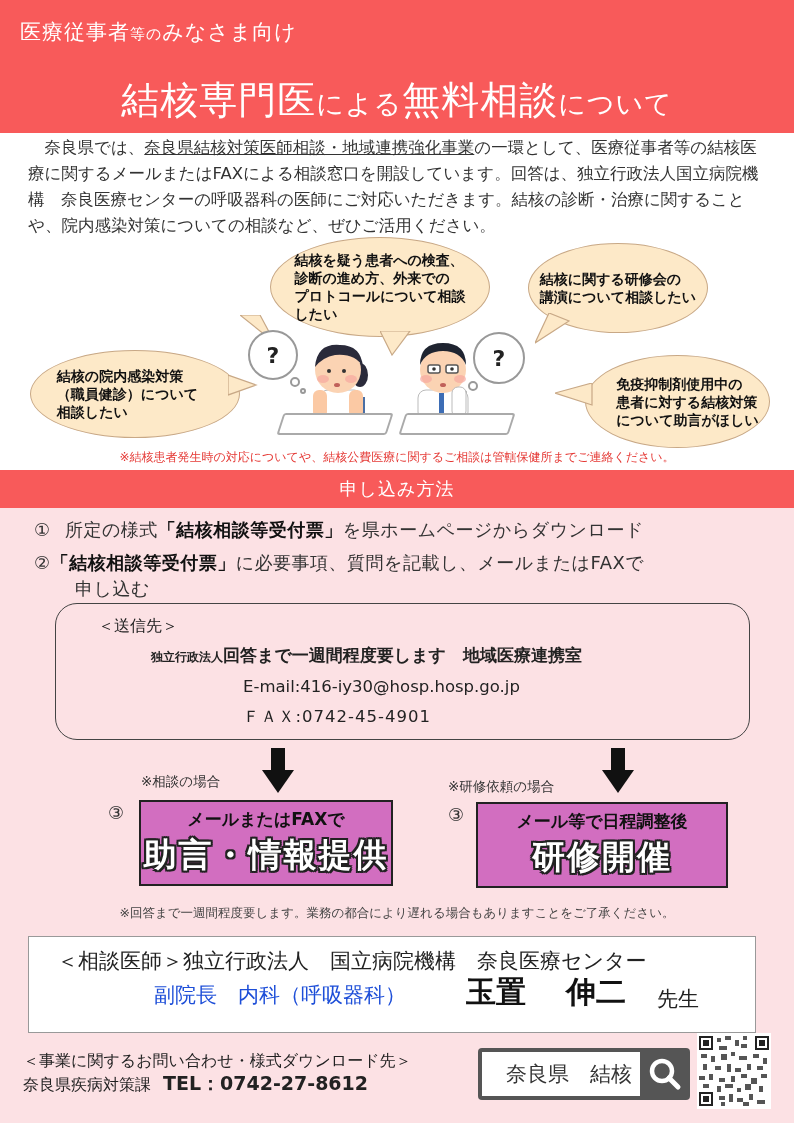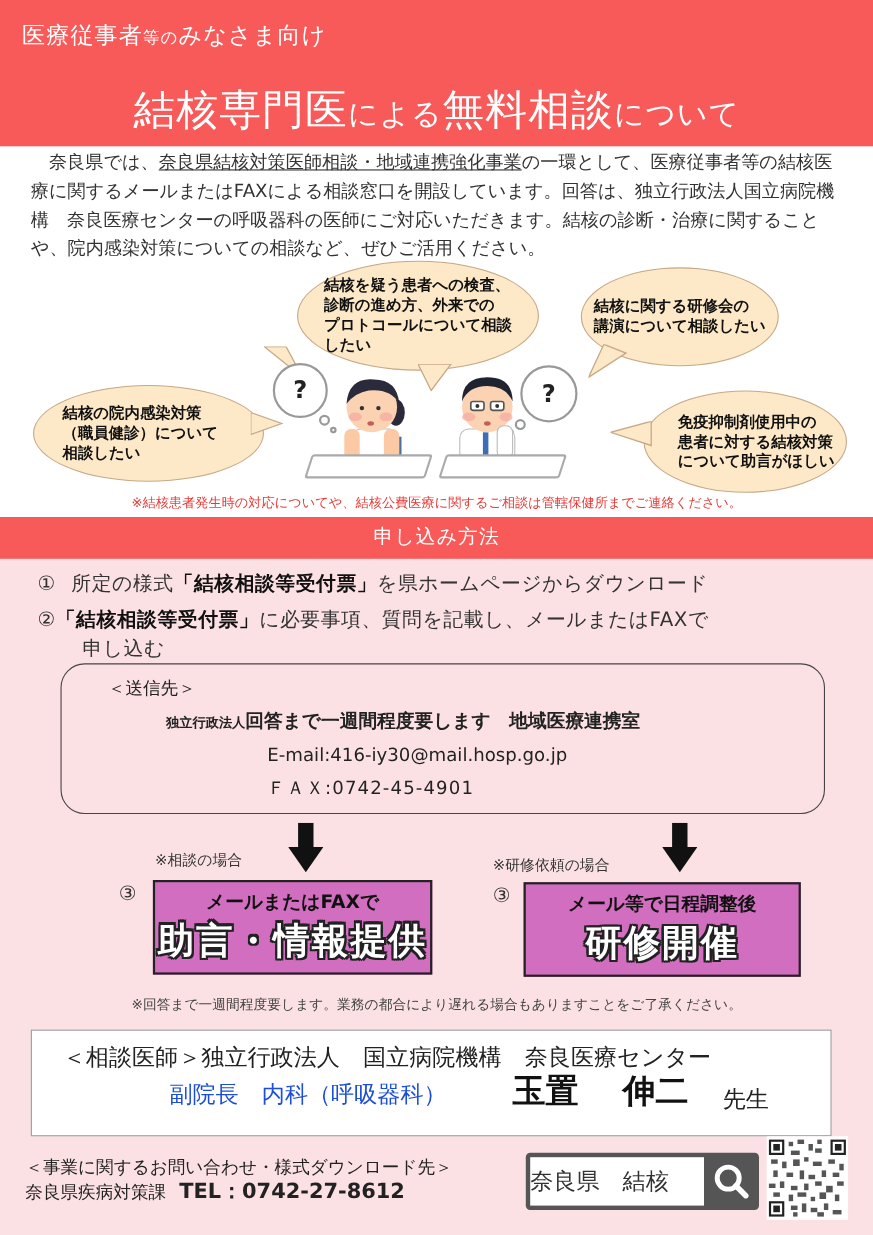--- a/index.html
+++ b/index.html
@@ -52,21 +52,21 @@
   .doctor-box .l1 { position: absolute; left: 28px; top: 10px; font-size: 21px; color: #222; white-space: nowrap; }
   .doctor-box .l2 { position: absolute; left: 125px; top: 44px; font-size: 21px; color: #1d4ed8; white-space: nowrap; }
   .doctor-box .name { position: absolute; top: 35px; font-size: 30px; font-weight: bold; color: #111; }
   .doctor-box .ruby { position: absolute; top: 92px; font-size: 9.5px; color: #444; margin-top: 40px; }
   .doctor-box .sensei { position: absolute; left: 628px; top: 48px; font-size: 21px; color: #222; }
 
   .contact { position: absolute; left: 23px; top: 1050px; font-size: 16px; color: #222; line-height: 22px; }
   .contact .tel { font-weight: bold; font-size: 19px; margin-left: 12px; }
 
   .search { position: absolute; left: 478px; top: 1048px; width: 212px; height: 52px; background: #555; border-radius: 4px; }
-  .search .field { position: absolute; left: 4px; top: 4px; width: 158px; height: 44px; background: #fff; font-size: 21px; color: #333; line-height: 44px; padding-left: 0; white-space: pre; }
+  .search .field { position: absolute; left: 4px; top: 4px; width: 158px; height: 44px; background: #fff; font-size: 21px; color: #333; line-height: 44px; padding-left: 24px; white-space: pre; }
   .search .btn { position: absolute; right: 2px; top: 2px; width: 46px; height: 48px; }
 
   .qr { position: absolute; left: 697px; top: 1033px; width: 74px; height: 76px; background: #fff; }
 </style>
 </head>
 <body>
 
 <div class="header">
   <div class="subtitle">
     <span>医療従事者</span><span class="small">等の</span><span>みなさま向け</span>
@@ -179,21 +179,21 @@
 <div class="step" style="top:551px;">
   <span>②</span><b>「結核相談等受付票」</b><span>に必要事項、質問を記載し、メールまたはFAXで</span>
 </div>
 <div class="step" style="top:577px; left:75px;">申し込む</div>
 
 <div class="send-box">
   <div class="lbl">＜送信先＞</div>
   <div class="org">
     <span class="small">独立行政法人</span><span>回答まで一週間程度要します　地域医療連携室</span>
   </div>
-  <div class="mail">E-mail:416-iy30@mail.hosp.go.jp</div>
+  <div class="mail">E-mail:416-iy30@hosp.hosp.go.jp</div>
   <div class="fax">ＦＡＸ:0742-45-4901</div>
 </div>
 
 <svg style="position:absolute; left:262px; top:748px; width:32px; height:46px;" viewBox="0 0 32 46">
   <rect x="9" y="0" width="14" height="24" fill="#111"></rect>
     <polygon points="0,22 32,22 16,45" fill="#111"></polygon>
 </svg>
 <svg style="position:absolute; left:602px; top:748px; width:32px; height:46px;" viewBox="0 0 32 46">
   <rect x="9" y="0" width="14" height="24" fill="#111"></rect>
     <polygon points="0,22 32,22 16,45" fill="#111"></polygon>

